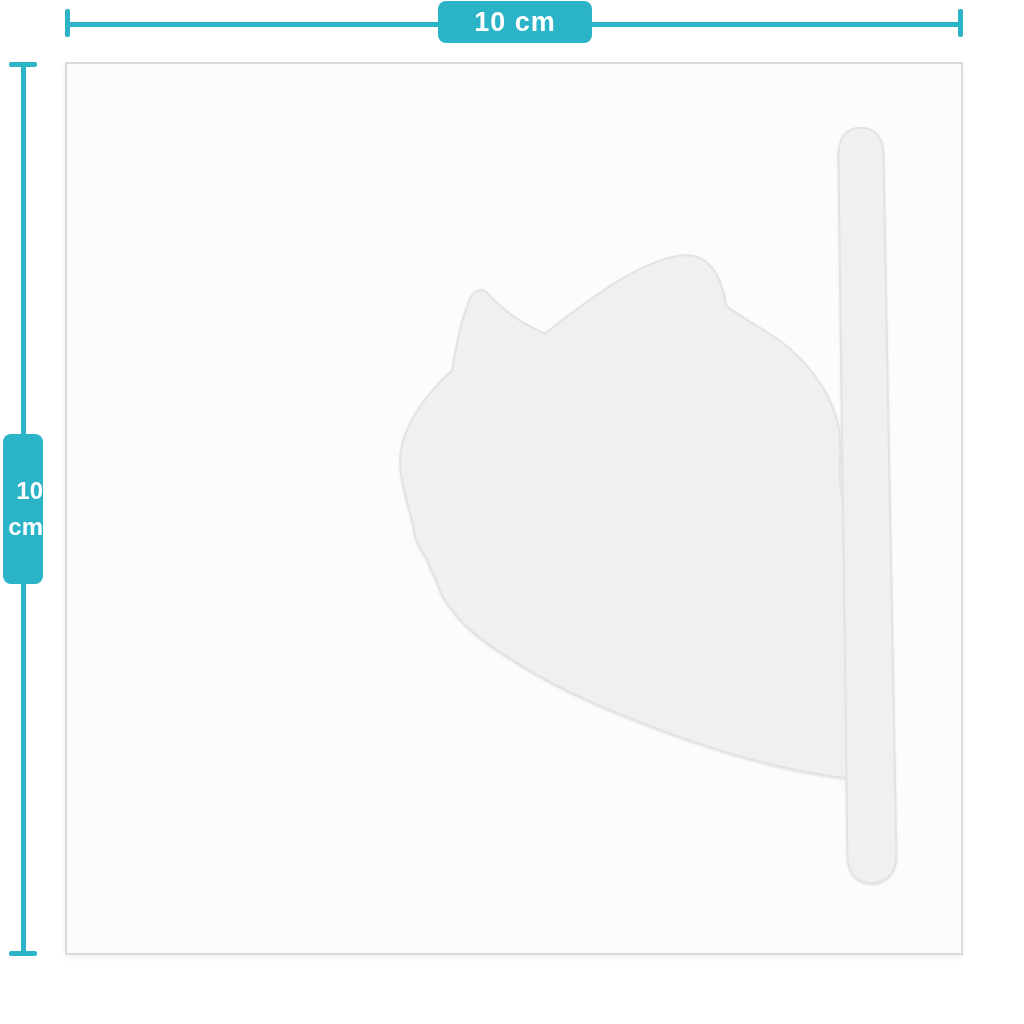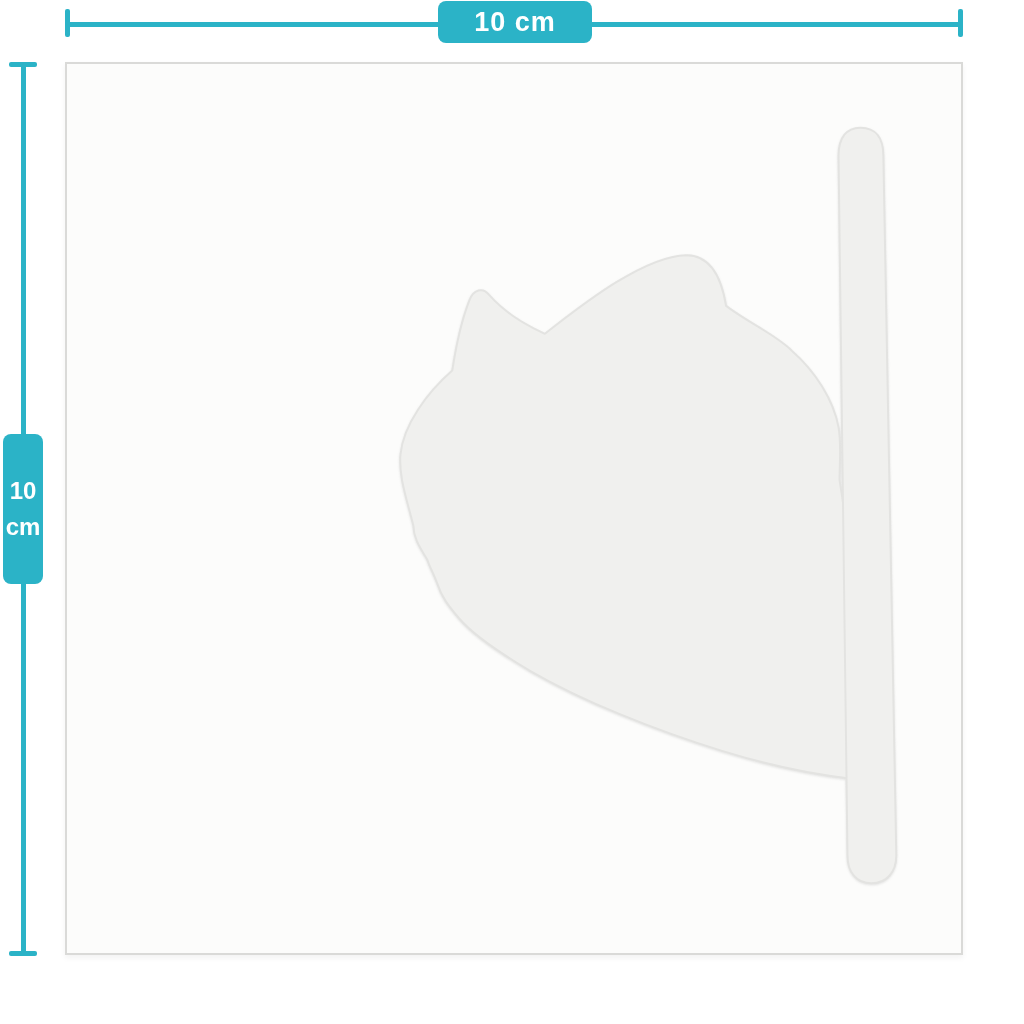--- a/index.html
+++ b/index.html
@@ -49,21 +49,21 @@
   }
   .v-tick{
     position:absolute;left:9px;width:28px;height:5px;
     background:var(--accent-teal);border-radius:2px;
   }
   .v-tick.start{top:62px;}
   .v-tick.end{top:951px;}
   .v-badge{
     position:absolute;left:3px;top:434px;width:40px;height:150px;
     background:var(--accent-teal);border-radius:8px;
-    display:flex;flex-direction:column;align-items:center;justify-content:center;
+    display:flex;flex-direction:column;align-items:flex-end;justify-content:center;
     gap:2px;
   }
   .v-badge .badge-text{font-size:24px;letter-spacing:0;line-height:34px;}
   
   .sheet{
     position:absolute;left:65px;top:62px;width:898px;height:893px;
     background:var(--sheet-bg);
     border:2px solid var(--sheet-border);
     box-shadow:0 3px 6px rgba(0,0,0,0.05);
   }

